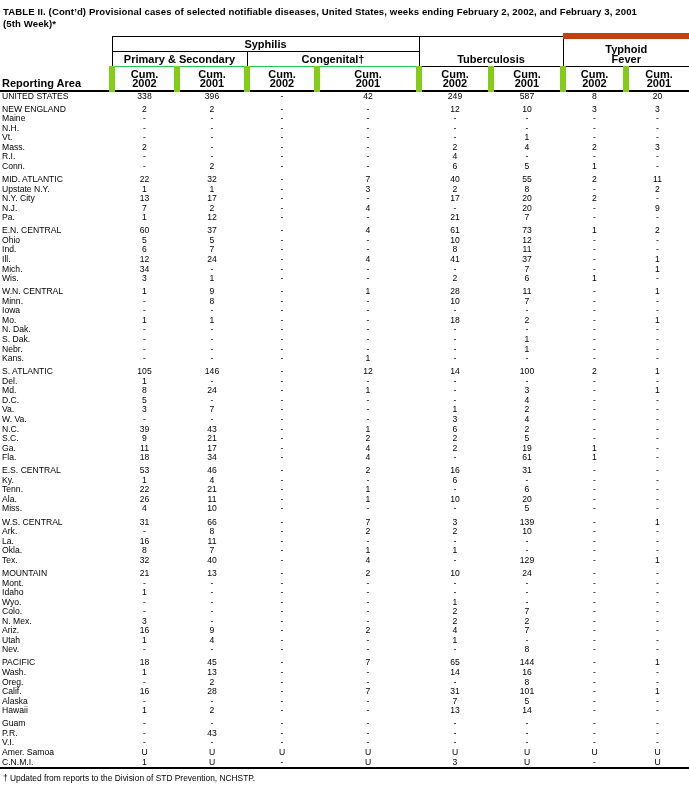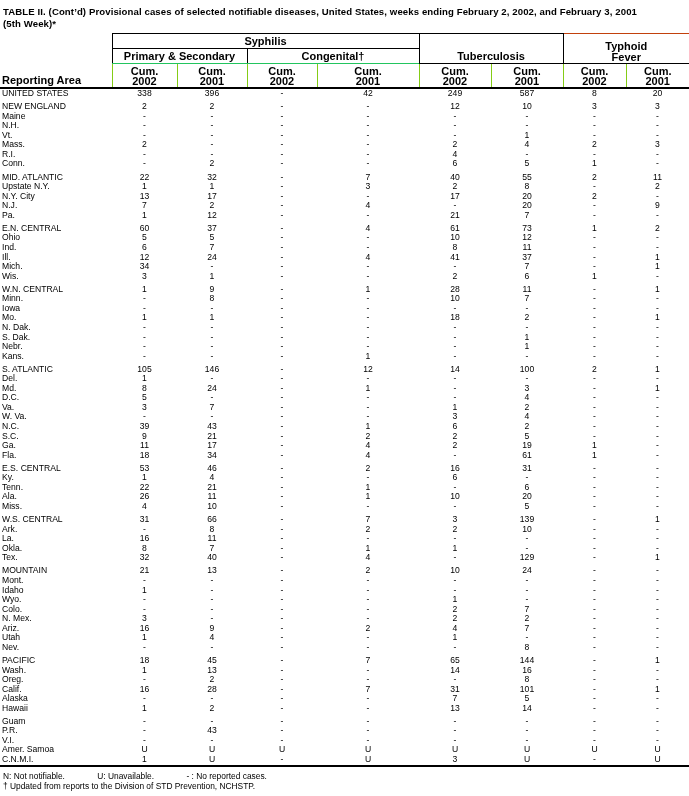--- a/index.html
+++ b/index.html
@@ -31,26 +31,26 @@
   thead th { font-weight:bold; font-size:11px; text-align:center; }
   tr.h1 th, tr.h2 th { height:13px; vertical-align:bottom; padding-bottom:1px; }
   th.grp-syphilis {
     border-top:1px solid #000; border-left:1px solid #000; border-bottom:1px solid #000;
   }
   th.grp-tb {
     border-top:1px solid #000; border-left:1px solid #000; border-bottom:1px solid #000;
     vertical-align:bottom;
   }
   th.grp-typhoid {
-    border-top:1px solid #c2410c; border-left:1px solid #000; border-bottom:1px solid #000;
+    border-top:6px solid #c2410c; border-left:1px solid #000; border-bottom:1px solid #000;
     vertical-align:bottom; line-height:10.5px;
   }
   th.sub-ps, th.sub-cong { border-left:1px solid #000; border-bottom:1px solid #22c55e; }
   tr.h3 th { border-bottom:2px solid #000; height:22px; vertical-align:bottom; padding-bottom:1px; }
-  tr.h3 th.cum { border-left:1px solid #84cc16; line-height:9.5px; }
+  tr.h3 th.cum { border-left:6px solid #84cc16; line-height:9.5px; }
   tr.h3 th.ra { text-align:left; padding-left:2px; font-size:11px; }
 
   
   tbody td {
     font-size:8.6px;
     line-height:9.55px;
     height:9.55px;
     white-space:nowrap;
     overflow:hidden;
   }
@@ -895,21 +895,16 @@
           <td class="val">U</td>
           <td class="val">3</td>
           <td class="val">U</td>
           <td class="val">-</td>
           <td class="val">U</td>
         </tr>
       </tbody>
     </table>
 
   <div class="footnotes">
-    <div class="legend">
-      <span>N: Not notifiable.</span>
-      <span>U: Unavailable.</span>
-      <span>- : No reported cases.</span>
-    </div>
     <div>† Updated from reports to the Division of STD Prevention, NCHSTP.</div>
   </div>
 
 </div>
 
 </body></html>

